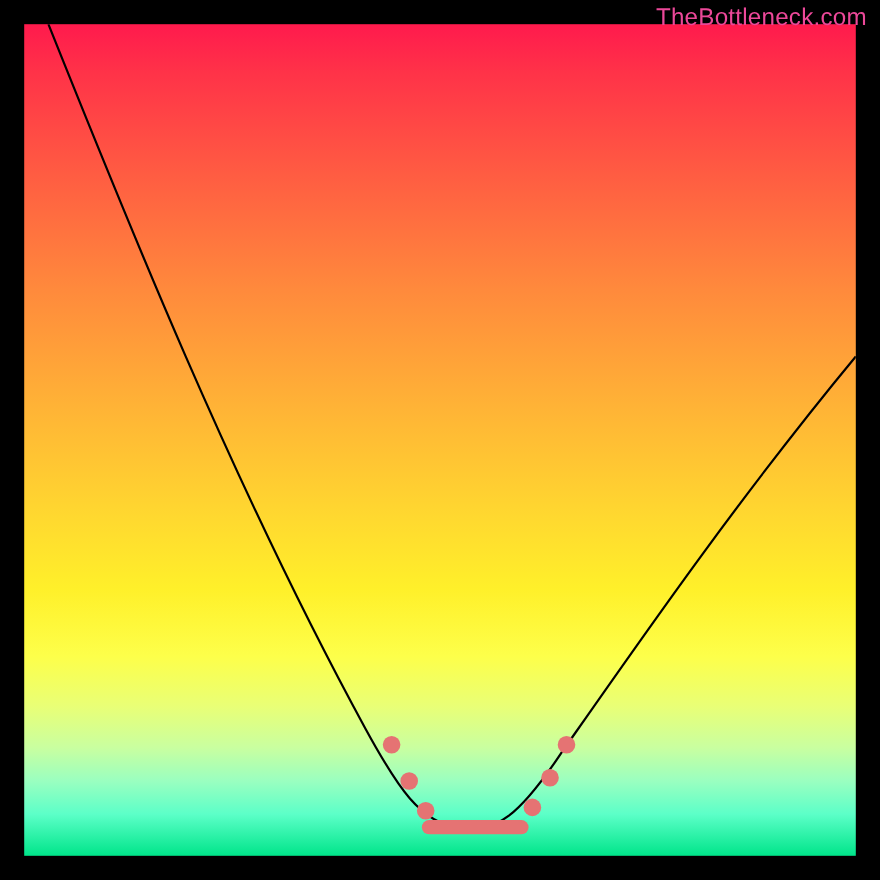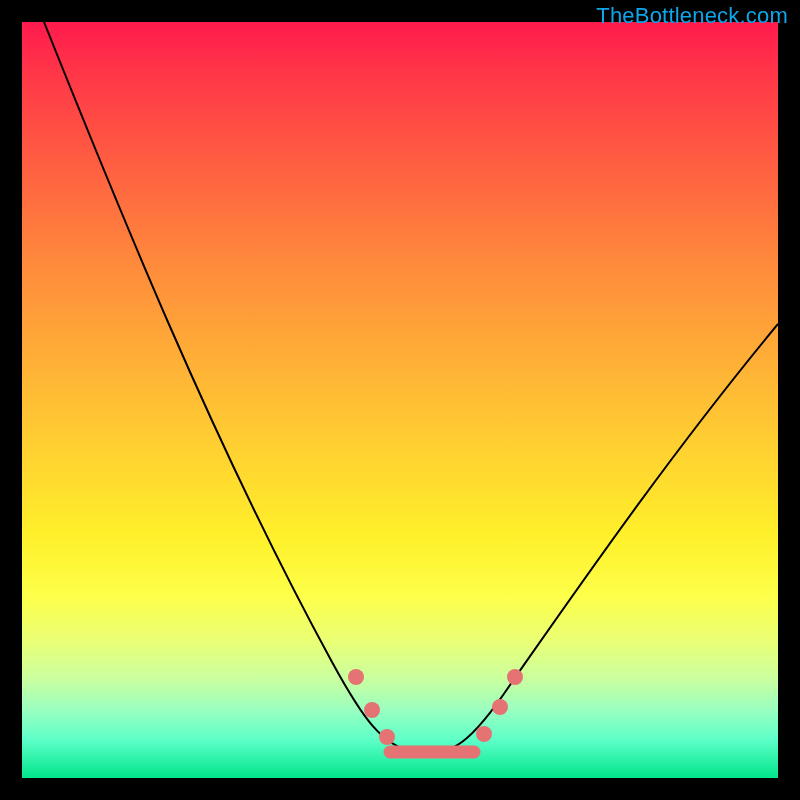--- a/index.html
+++ b/index.html
@@ -30,21 +30,21 @@
       #c9ffa0 87%,
       #9affc0 91%,
       #5cffc8 95%,
       #00e58a 100%
     );
   }
   .watermark {
     position: absolute;
     top: 3px;
     right: 12px;
-    color: #0ea5e9;
+    color: #ec4899;
     font-size: 22px;
     font-weight: 500;
     letter-spacing: 0.2px;
     user-select: none;
   }
   svg.plot {
     position: absolute;
     left: 0;
     top: 0;
     width: 756px;

